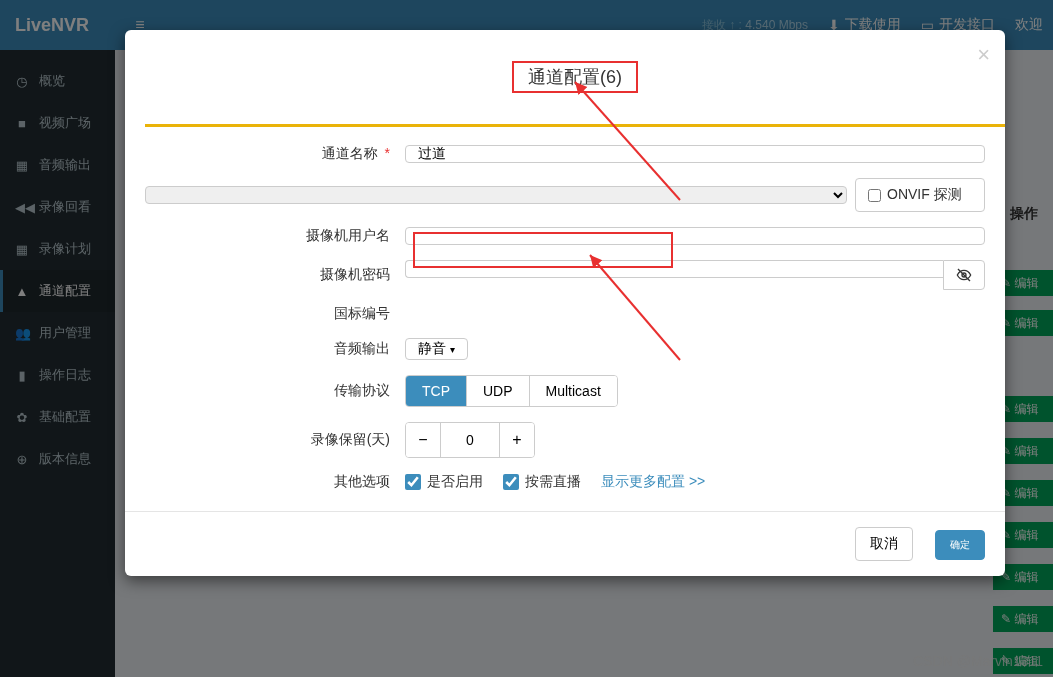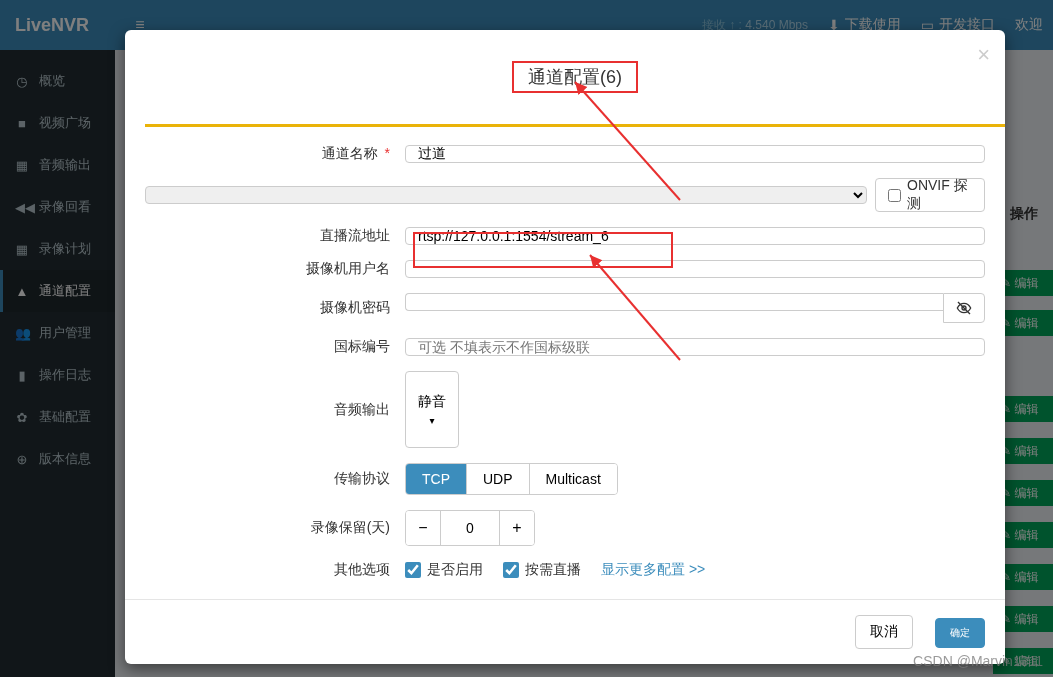--- a/index.html
+++ b/index.html
@@ -36,34 +36,34 @@
     .modal-close { position: absolute; right: 15px; top: 12px; font-size: 22px; color: #ccc; background: none; border: none; cursor: pointer; }
     
     
     .form-row { display: flex; align-items: center; margin-bottom: 15px; padding: 0 20px; }
     .form-label { width: 260px; text-align: right; padding-right: 15px; font-size: 14px; color: #333; }
     .form-label .req { color: #e83030; margin-left: 3px; }
     .form-control-wrap { flex: 1; display: flex; align-items: center; gap: 8px; }
     .form-control { height: 18px; border: 1px solid #ccc; border-radius: 4px; padding: 6px 12px; font-size: 14px; width: 100%; }
     .form-control.narrow { flex: 1; }
     select.form-control { appearance: auto; }
-    .checkbox-wrap { display: flex; align-items: center; gap: 6px; padding: 6px 12px; border: 1px solid #ccc; border-radius: 4px; height: 34px; width: 110px; justify-content: flex-start; }
+    .checkbox-wrap { display: flex; align-items: center; gap: 6px; padding: 6px 12px; border: 1px solid #ccc; border-radius: 4px; height: 34px; width: 130px; justify-content: flex-start; }
     .checkbox-inline { display: flex; align-items: center; gap: 6px; }
     .checkbox-inline input[type="checkbox"] { width: 16px; height: 16px; accent-color: #3c8dbc; }
     
     .input-group { display: flex; width: 100%; }
     .input-group .form-control { border-radius: 4px 0 0 4px; border-right: none; }
     .input-group-addon { padding: 6px 12px; border: 1px solid #ccc; border-radius: 0 4px 4px 0; background: #fff; display: flex; align-items: center; cursor: pointer; }
     
     .btn-group { display: inline-flex; border: 1px solid #ccc; border-radius: 4px; overflow: hidden; }
     .btn-group .btn { padding: 7px 16px; border: none; border-right: 1px solid #ccc; background: #fff; font-size: 14px; cursor: pointer; }
     .btn-group .btn:last-child { border-right: none; }
     .btn-group .btn.active { background: #3c8dbc; color: #fff; }
     
-    .btn-default { padding: 21px 12px; border: 1px solid #ccc; border-radius: 4px; background: #fff; font-size: 14px; cursor: pointer; display: inline-flex; align-items: center; gap: 4px; flex-direction: column; }
+    .btn-default { padding: 1px 12px; border: 1px solid #ccc; border-radius: 4px; background: #fff; font-size: 14px; cursor: pointer; display: inline-flex; align-items: center; gap: 4px; }
     
     .spinner { display: inline-flex; border: 1px solid #ccc; border-radius: 4px; overflow: hidden; }
     .spinner button { width: 34px; height: 34px; border: none; background: #fff; cursor: pointer; font-size: 16px; }
     .spinner input { width: 60px; height: 34px; border: none; border-left: 1px solid #ccc; border-right: 1px solid #ccc; text-align: center; font-size: 14px; }
     
     .link-more { color: #3c8dbc; cursor: pointer; }
     
     .modal-footer { padding: 15px 20px; border-top: 1px solid #e5e5e5; text-align: right; }
     .btn-cancel { padding: 7px 14px; border: 1px solid #ccc; border-radius: 4px; background: #fff; margin-right: 18px; cursor: pointer; font-size: 14px; }
     .btn-confirm { padding: 7px 14px; border: 1px solid #3c8dbc; border-radius: 4px; background: #3c8dbc; color: #fff; cursor: pointer; font-size: 10px; }
@@ -186,26 +186,20 @@
         <select class="form-control narrow">
           <option>RTSP</option>
         </select>
         <label class="checkbox-wrap">
           <input type="checkbox" style="">
           <span>ONVIF 探测</span>
         </label>
       </div>
     </div>
 
-    <div class="form-row">
-      <label class="form-label">直播流地址</label>
-      <div class="form-control-wrap">
-        <input class="form-control" value="rtsp://127.0.0.1:1554/stream_6" style="">
-      </div>
-    </div>
 
     <div class="form-row">
       <label class="form-label">摄像机用户名</label>
       <div class="form-control-wrap">
         <input class="form-control" value="" style="">
       </div>
     </div>
 
     <div class="form-row">
       <label class="form-label">摄像机密码</label>
@@ -218,23 +212,20 @@
                 <circle cx="12" cy="12" r="3"></circle>
                 <line x1="3" y1="3" x2="21" y2="21"></line>
               </svg>
           </span>
         </div>
       </div>
     </div>
 
     <div class="form-row">
       <label class="form-label">国标编号</label>
-      <div class="form-control-wrap">
-        <input class="form-control" placeholder="可选 不填表示不作国标级联" style="">
-      </div>
     </div>
 
     <div class="form-row">
       <label class="form-label">音频输出</label>
       <div class="form-control-wrap">
         <button class="btn-default">
           <span>静音</span>
           <span style="font-size:10px;">▾</span>
         </button>
       </div>

